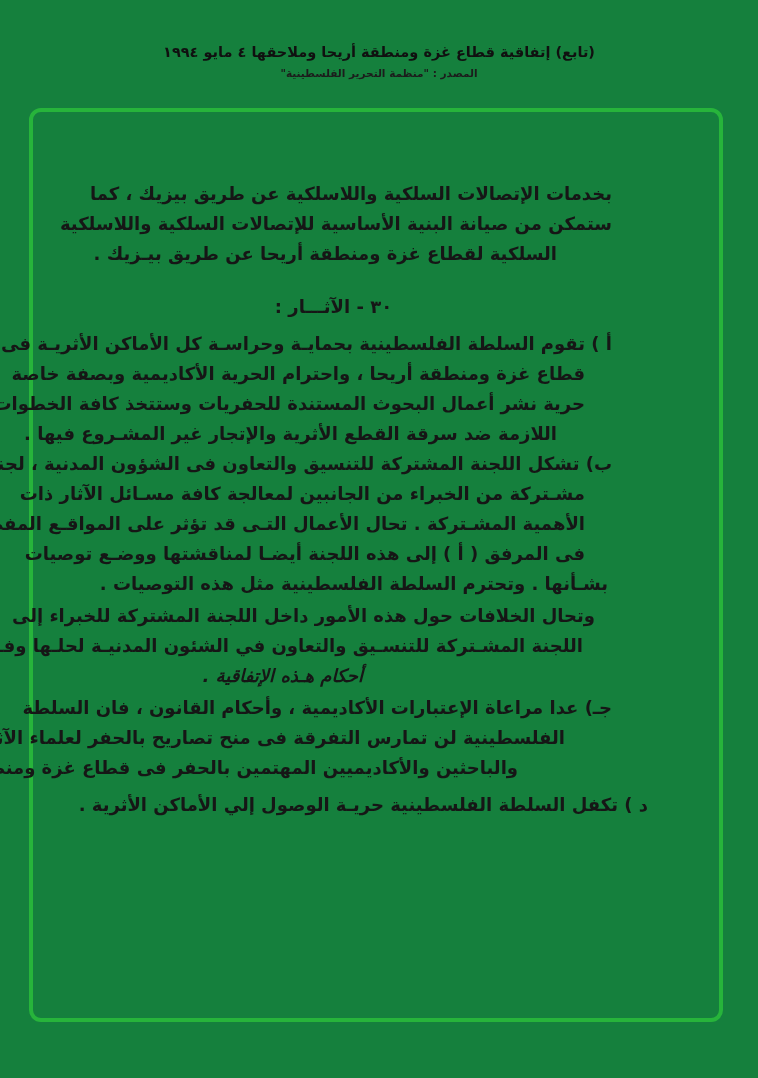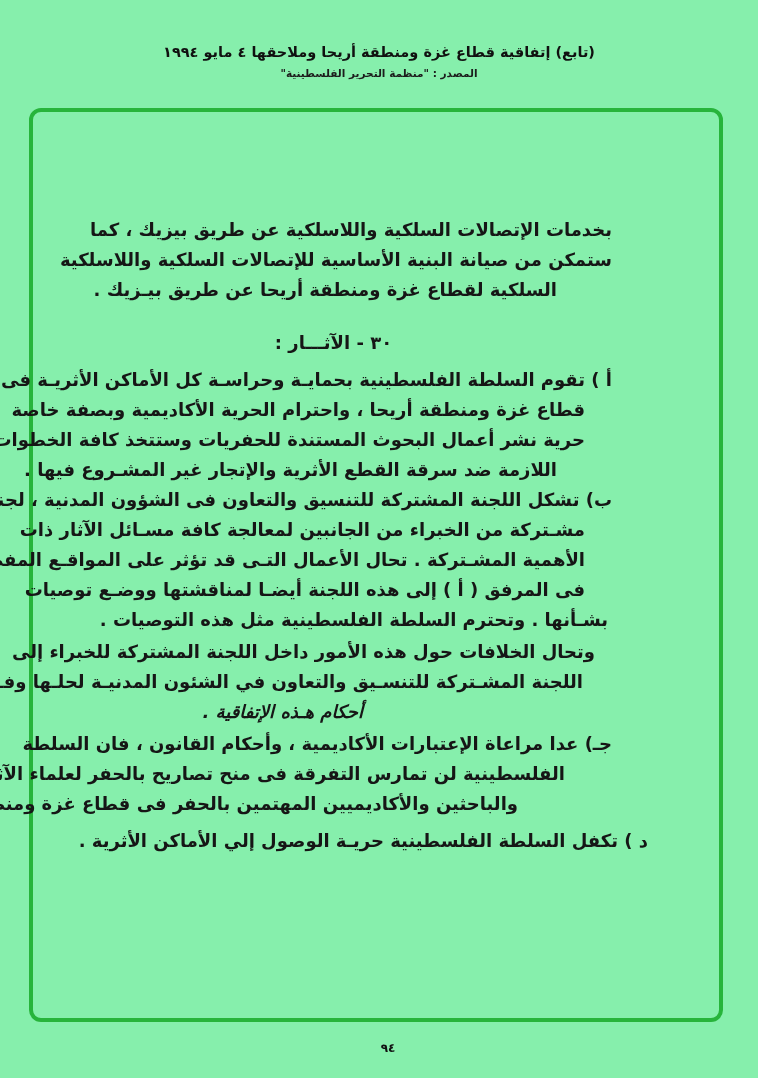--- a/index.html
+++ b/index.html
@@ -4,21 +4,21 @@
 <style>
   html, body {
     margin: 0;
     padding: 0;
     background: #ffffff;
   }
   .page {
     position: relative;
     width: 758px;
     height: 1078px;
-    background: #86efac;
+    background: #15803d;
     font-family: "DejaVu Sans", sans-serif;
     direction: rtl;
     overflow: hidden;
     color: #161616;
   }
   .header {
     position: absolute;
     top: 44px;
     left: 0;
     right: 0;
@@ -44,21 +44,21 @@
     height: 906px;
     border: 4px solid #27b43b;
     border-radius: 12px;
     background: transparent;
   }
   .content {
     position: absolute;
     top: 108px;
     left: 40px;
     width: 682px;
-    padding-top: 107px;
+    padding-top: 71px;
   }
   .ln {
     direction: rtl;
     text-align: right;
     white-space: nowrap;
     font-size: 18px;
     font-weight: 700;
     line-height: 30px;
   }
   
@@ -136,15 +136,14 @@
       <div class="ln in7">الفلسطينية لن تمارس التفرقة فى منح تصاريح بالحفر لعلماء الآثار</div>
       <div class="ln in8">والباحثين والأكاديميين المهتمين بالحفر فى قطاع غزة ومنطقة أريحا .</div>
     </div>
 
     <div class="gap-sm">
       <div class="ln in9">د ) تكفل السلطة الفلسطينية حريـة الوصول إلي الأماكن الأثرية .</div>
     </div>
 
   </div>
 
-  <div class="footer">٩٤</div>
 
 </div>
 
 </body></html>

